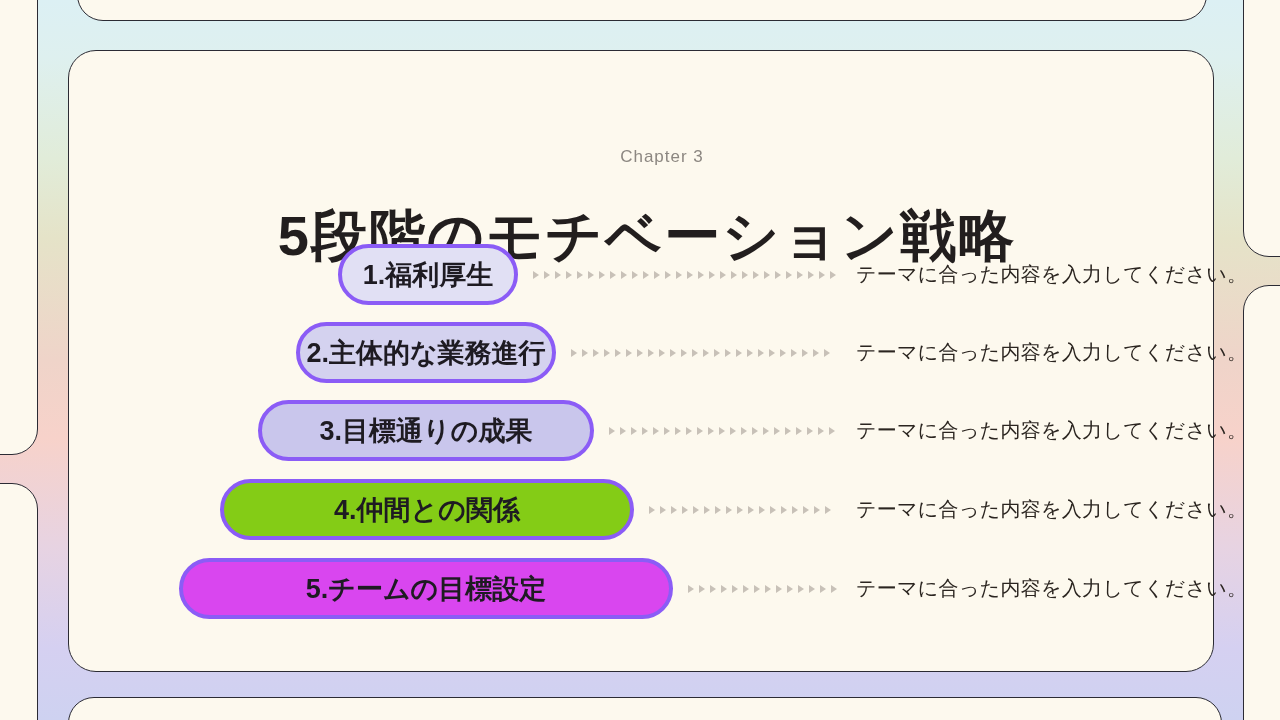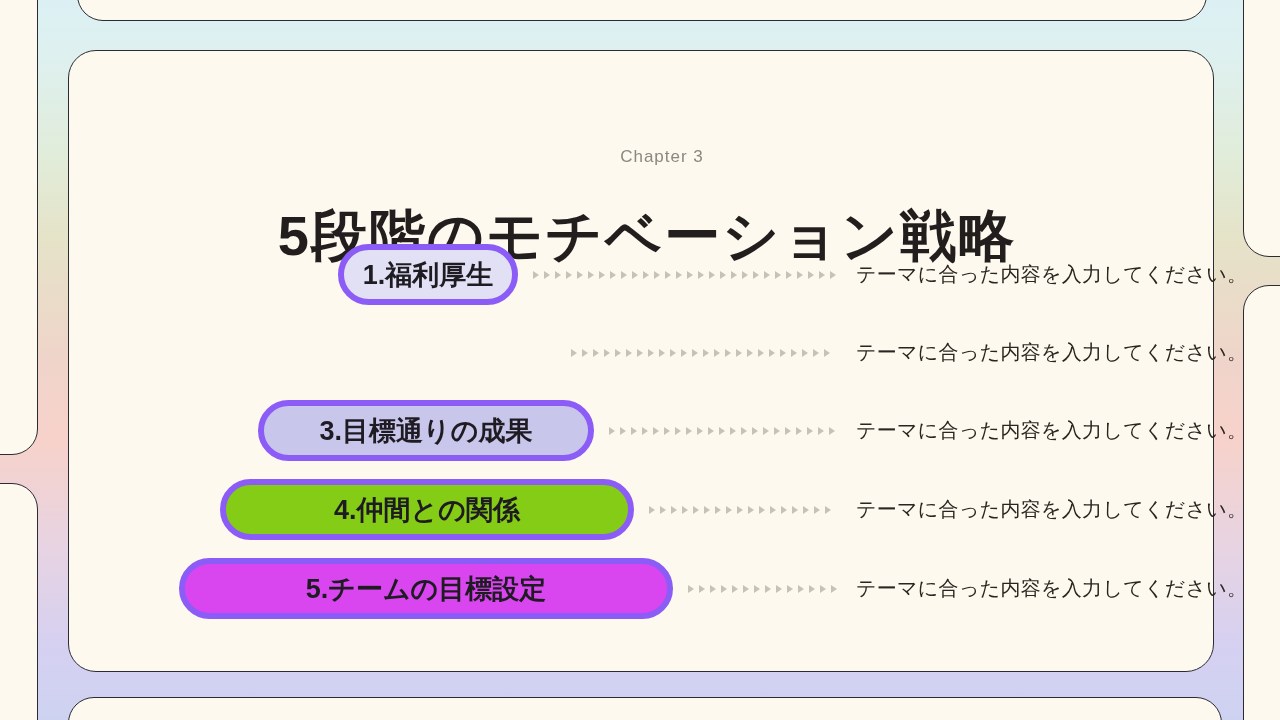--- a/index.html
+++ b/index.html
@@ -33,21 +33,21 @@
     font-size:17px;letter-spacing:1px;color:#8c8781;white-space:nowrap;margin-left:36px;
   }
   .title{
     position:absolute;left:562px;top:134px;transform:translateX(-50%);
     margin:16px;font-size:56px;line-height:1.25;font-weight:bold;
     letter-spacing:2px;color:#221e1e;white-space:nowrap;
   }
   .row{position:absolute;left:0;width:1146px;height:61px;}
   .pill{
     position:absolute;top:0;height:61px;
-    border:6px solid #8b5cf6;border-radius:31px;
+    border:4px solid #8b5cf6;border-radius:31px;
     display:flex;align-items:center;justify-content:center;
     font-size:27px;font-weight:bold;color:#1e1b22;
     box-sizing:border-box;white-space:nowrap;
     cursor:pointer;
   }
   .arrows{
     position:absolute;top:0;height:100%;
     display:flex;align-items:center;gap:5px;
   }
   .tri{
@@ -106,20 +106,21 @@
             <div class="tri"></div>
             <div class="tri"></div>
             <div class="tri"></div>
             <div class="tri"></div>
             <div class="tri"></div>
             <div class="tri"></div>
           </div>
           <div class="desc">テーマに合った内容を入力してください。</div>
         </div>
         <div class="row" style="top: 271px;">
+          <div class="pill" style="left: 227px; width: 260px; background: rgb(212, 210, 239);">2.主体的な業務進行</div>
           <div class="arrows" style="left: 502px;">
             <div class="tri"></div>
             <div class="tri"></div>
             <div class="tri"></div>
             <div class="tri"></div>
             <div class="tri"></div>
             <div class="tri"></div>
             <div class="tri"></div>
             <div class="tri"></div>
             <div class="tri"></div>

